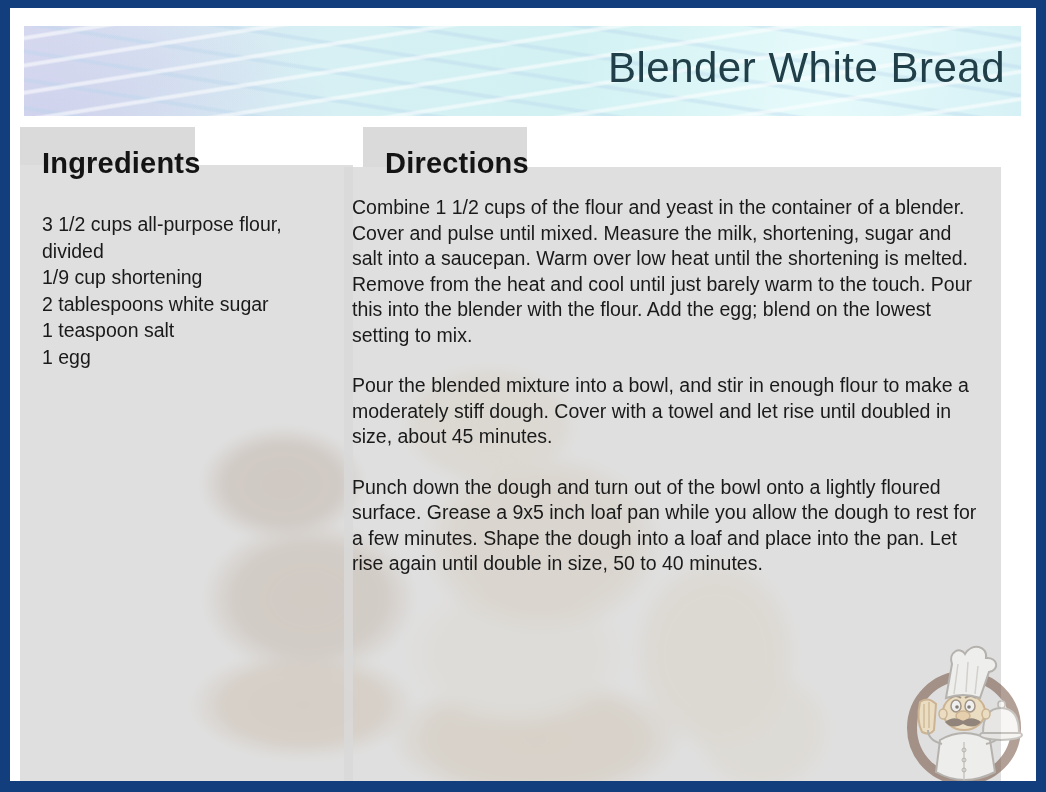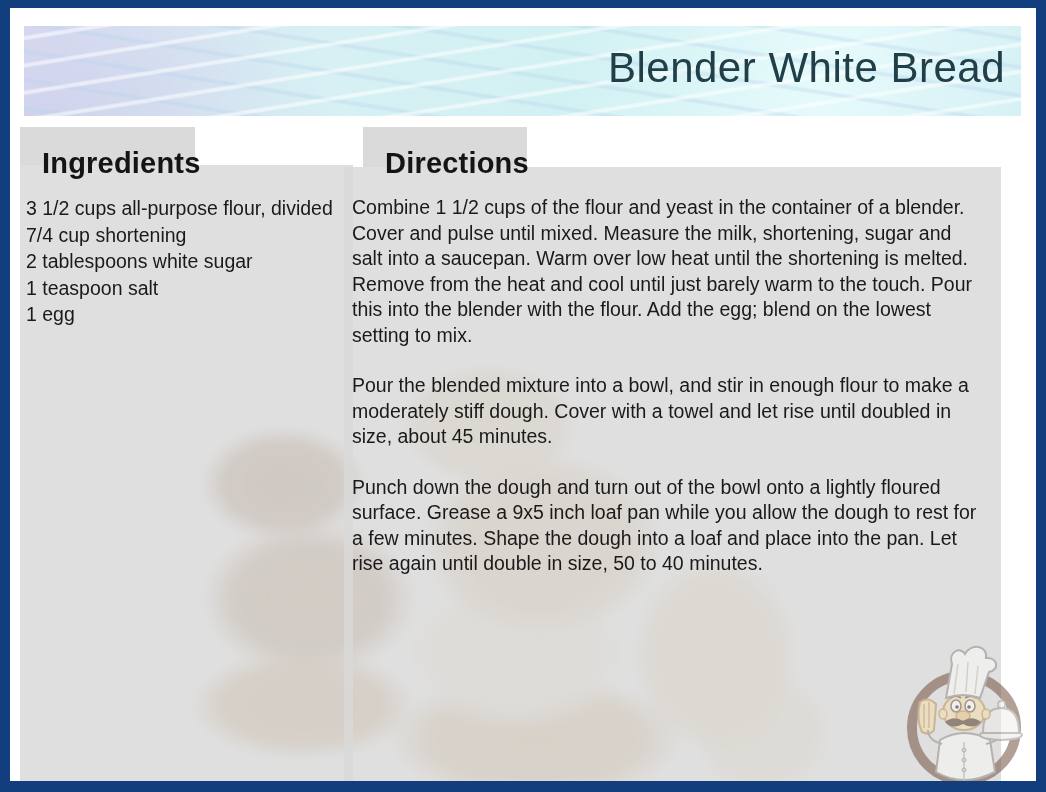--- a/index.html
+++ b/index.html
@@ -55,21 +55,21 @@
     letter-spacing:0.2px;
   }
   .hb-ingredients{left:20px;top:127px;width:175px;height:38px;}
   .hb-directions{left:363px;top:127px;width:164px;height:40px;}
   .panel{
     position:absolute;z-index:2;background:rgba(217,217,217,0.84);
   }
   .panel-ingredients{left:20px;top:165px;width:333px;height:616px;}
   .panel-directions{left:344px;top:167px;width:657px;height:614px;}
   .ingredient-list{
-    list-style:none;margin:0;padding:30px 12px 0 6px;
+    list-style:none;margin:16px;padding:30px 12px 0 6px;
     font-size:19.5px;line-height:26.5px;color:#1a1a1a;
   }
   .directions-body{
     padding:28px 14px 0 8px;font-size:19.5px;line-height:25.5px;color:#1a1a1a;
   }
   .directions-body p{margin:0 0 25px 0;}
   
   .chef{position:absolute;left:898px;top:640px;width:128px;height:150px;z-index:4;opacity:.52;}
   .chef svg{width:100%;height:100%;}
 </style>
@@ -83,21 +83,21 @@
   <header class="header">
     <h1>Blender White Bread</h1>
   </header>
 
   <div class="heading-box hb-ingredients">
     <h2>Ingredients</h2>
   </div>
   <section class="panel panel-ingredients">
     <ul class="ingredient-list">
         <li>3 1/2 cups all-purpose flour, divided</li>
-        <li>7/4 cup shortening</li>
+        <li>1/9 cup shortening</li>
         <li>2 tablespoons white sugar</li>
         <li>1 teaspoon salt</li>
         <li>1 egg</li>
       </ul>
   </section>
 
   <div class="heading-box hb-directions">
     <h2>Directions</h2>
   </div>
   <section class="panel panel-directions">

